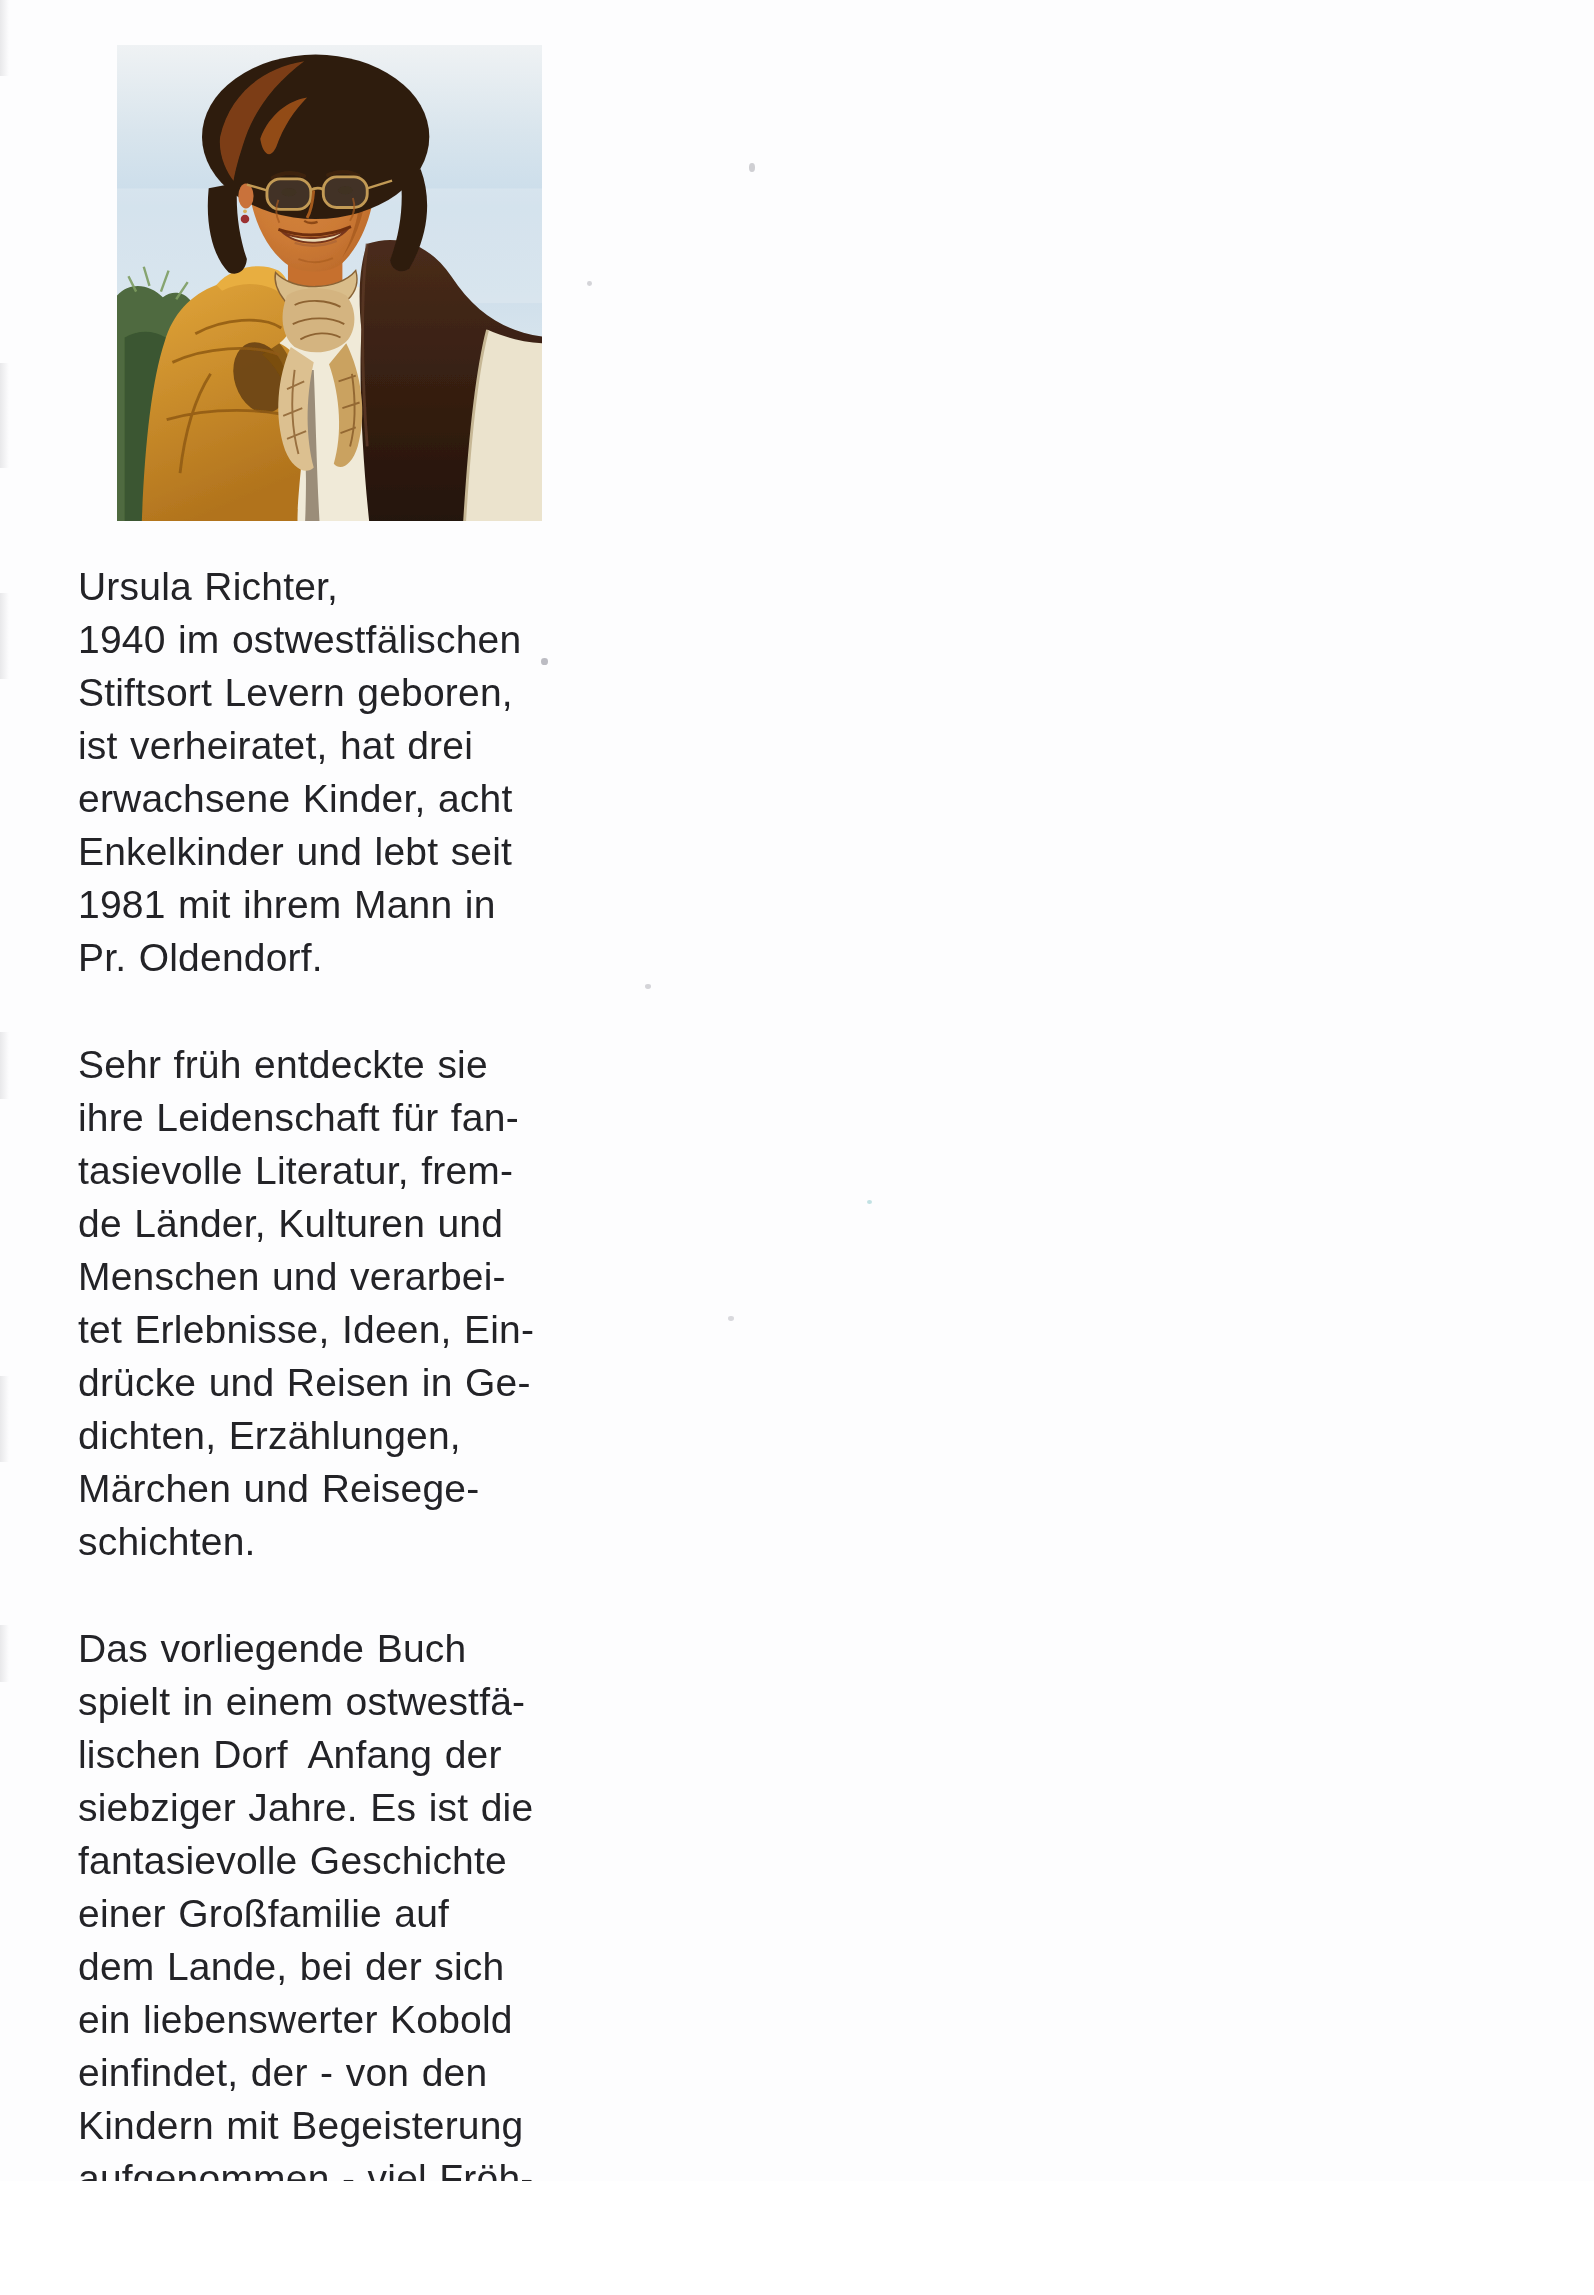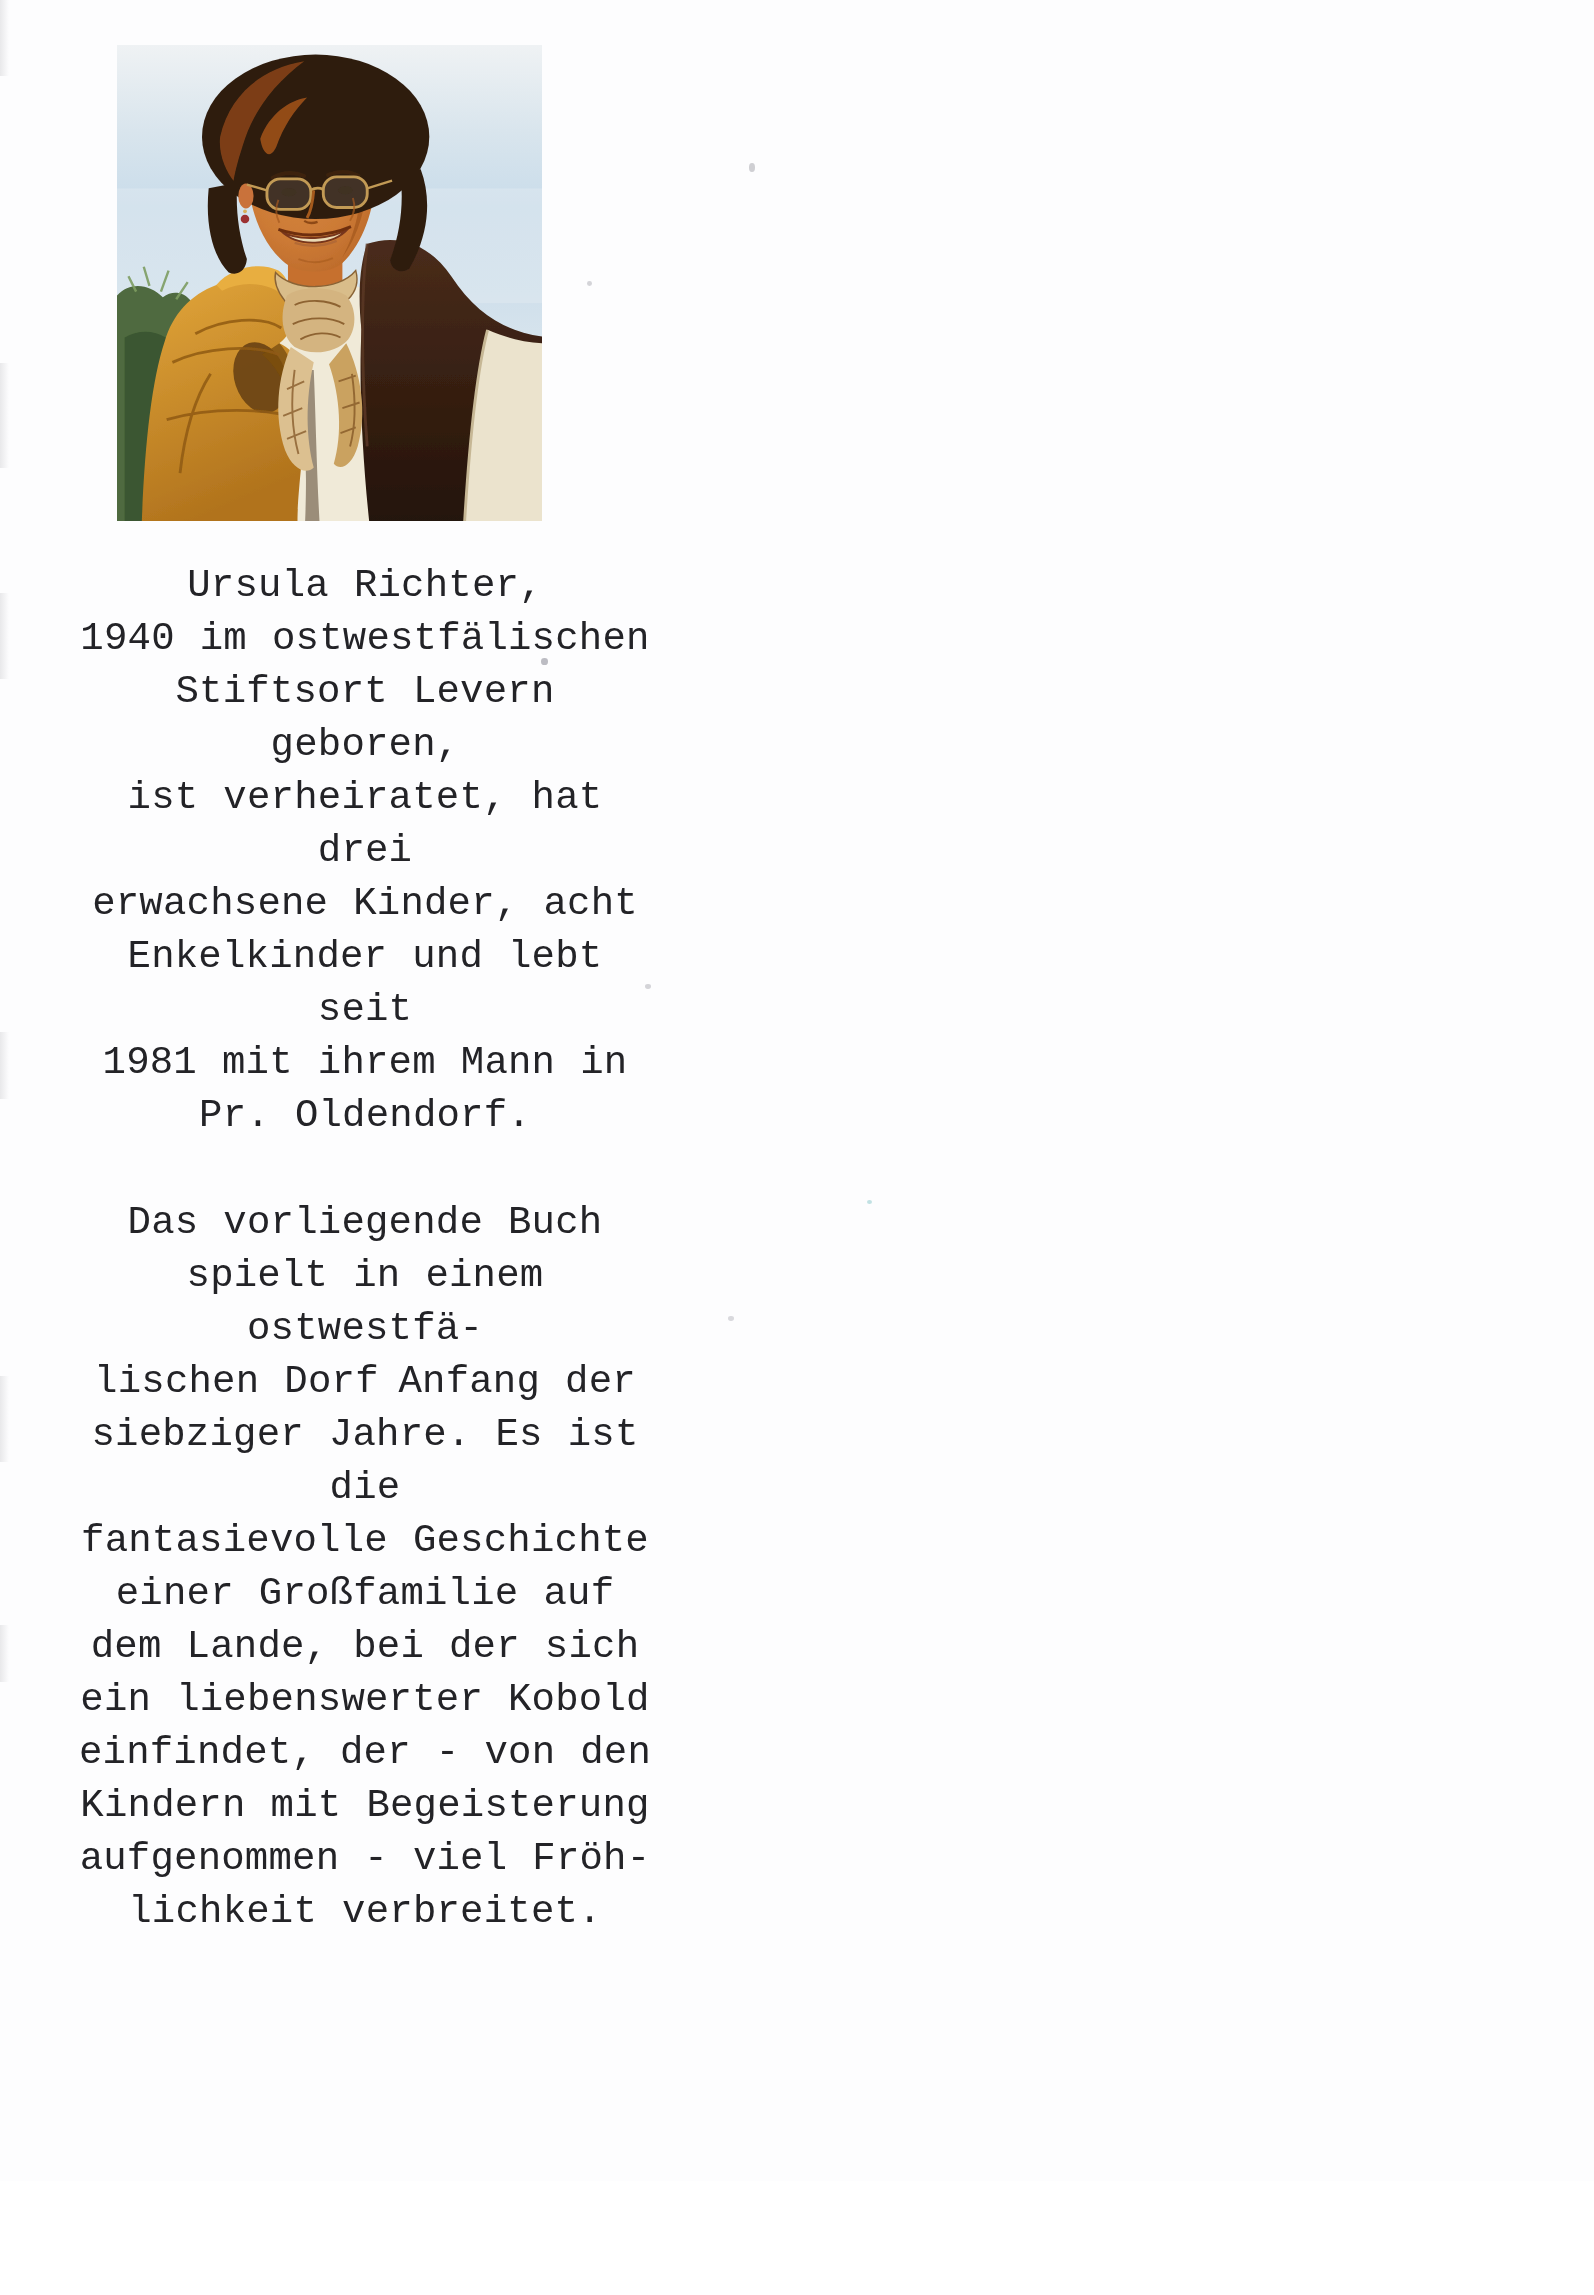--- a/index.html
+++ b/index.html
@@ -1,20 +1,19 @@
 <!DOCTYPE html>
 <html lang="de"><head>
 <meta charset="utf-8">
 <style>
   html,body { margin:0; padding:0; background:#ffffff; }
   .page {
     position:relative; width:1594px; height:2181px;
     background:#fdfdfe; overflow:hidden;
-    font-family:Liberation Mono, monospace;
-    text-align:center;
+    font-family:Liberation Sans, sans-serif;
   }
   
   .photo {
     position:absolute; left:117px; top:45px; width:425px; height:476px; margin:0;
   }
   .photo svg { display:block; width:100%; height:100%; }
 
   
   .bio {
     position:absolute; left:78px; top:560px; width:574px;
@@ -159,20 +158,30 @@
 
   <section class="bio">
     <p>Ursula Richter,
 1940 im ostwestfälischen
 Stiftsort Levern geboren,
 ist verheiratet, hat drei
 erwachsene Kinder, acht
 Enkelkinder und lebt seit
 1981 mit ihrem Mann in
 Pr. Oldendorf.</p>
+    <p>Sehr früh entdeckte sie
+ihre Leidenschaft für fan-
+tasievolle Literatur, frem-
+de Länder, Kulturen und
+Menschen und verarbei-
+tet Erlebnisse, Ideen, Ein-
+drücke und Reisen in Ge-
+dichten, Erzählungen,
+Märchen und Reisege-
+schichten.</p>
     <p>Das vorliegende Buch
 spielt in einem ostwestfä-
 lischen Dorf Anfang der
 siebziger Jahre. Es ist die
 fantasievolle Geschichte
 einer Großfamilie auf
 dem Lande, bei der sich
 ein liebenswerter Kobold
 einfindet, der - von den
 Kindern mit Begeisterung

